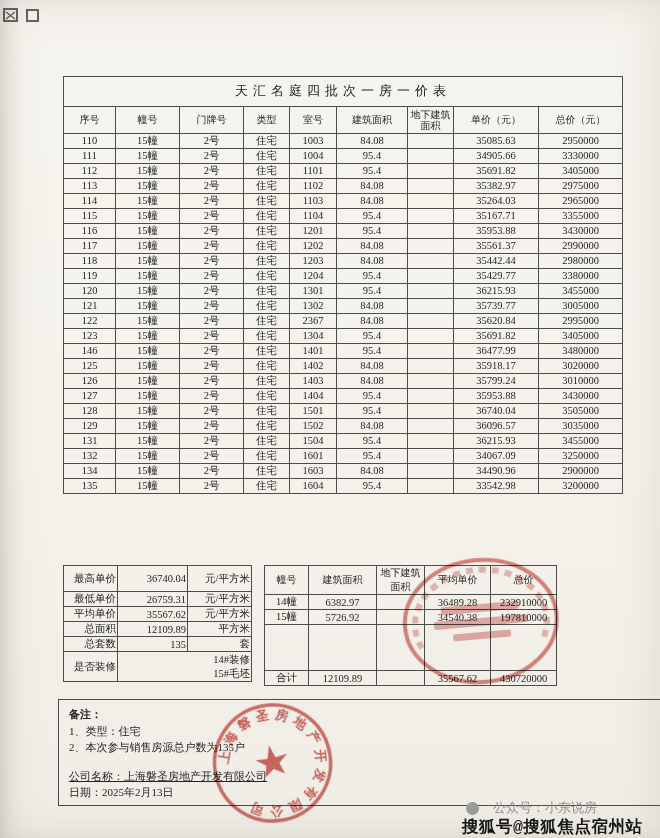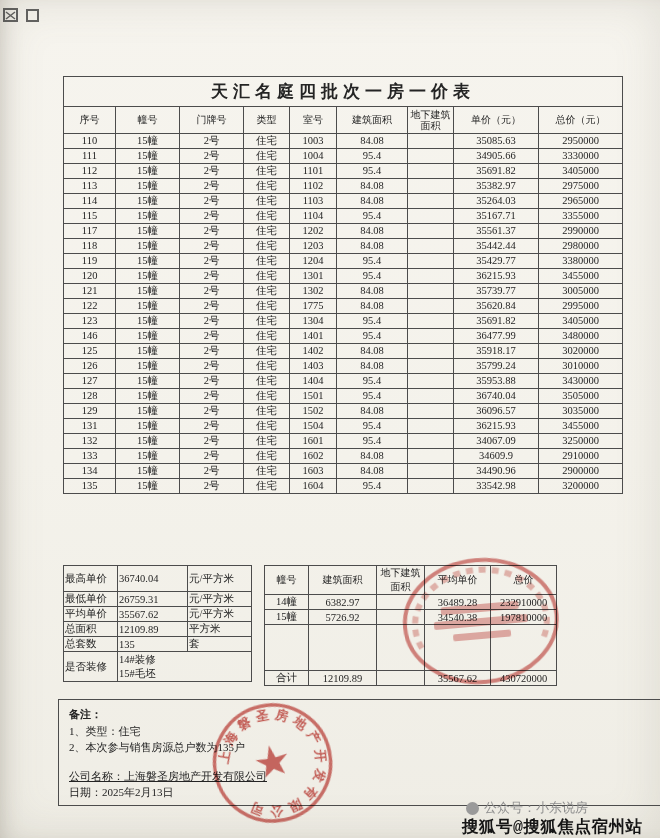--- a/index.html
+++ b/index.html
@@ -17,27 +17,27 @@
   }
   table { border-collapse:collapse; table-layout:fixed; }
   th, td { overflow:hidden; }
 
   
   .main-table { position:absolute; left:63px; top:76px; width:559px; }
   .main-table th, .main-table td {
     border:1px solid #4c4c4c; text-align:center; vertical-align:middle;
     font-size:10.5px; line-height:1.12; color:#242424; padding:0 1px; font-weight:normal;
   }
-  .main-table .title { height:30px; font-size:17px; font-weight:bold; letter-spacing:5px; }
+  .main-table .title { height:30px; font-size:13px; font-weight:normal; letter-spacing:5px; }
   .main-table thead tr.head th { height:27px; font-size:10px; }
   .main-table tbody td { height:15px; }
 
   
   .sum-left { position:absolute; left:63px; top:565px; width:188px; }
-  .sum-left td { border:1px solid #4c4c4c; text-align:left; vertical-align:middle; font-size:10.5px; color:#242424; padding:0 1px; }
+  .sum-left td { border:1px solid #4c4c4c; text-align:right; vertical-align:middle; font-size:10.5px; color:#242424; padding:0 1px; }
   .sum-left tr { height:15px; }
   .sum-left tr:first-child { height:26px; }
   .sum-left tr:last-child { height:30px; }
 
   .sum-right { position:absolute; left:264px; top:565px; width:292px; }
   .sum-right th, .sum-right td { border:1px solid #4c4c4c; text-align:center; vertical-align:middle; font-size:10.5px; color:#242424; padding:0 1px; font-weight:normal; }
   .sum-right thead tr { height:26px; }
   .sum-right thead th { font-size:10px; }
   .sum-right tbody tr { height:15px;padding-left:16px; }
   .sum-right tbody tr.spacer { height:46px; }
@@ -55,21 +55,21 @@
   .stamp { position:absolute; mix-blend-mode:multiply; pointer-events:none; }
   .stamp svg { filter: blur(0.5px); }
   .stamp-top { left:396px; top:551px; transform:rotate(-5deg); }
   .stamp-bottom { left:207px; top:697px; transform:rotate(-12deg); }
 
   
   .artifact { position:absolute; left:2px; top:6px; opacity:.75; }
 
   
   .wm1 {
-    position:absolute; left:466px; top:799px; display:flex; align-items:center; gap:5px;
+    position:absolute; left:466px; top:799px; display:flex; align-items:center; gap:14px;
     font-family:Liberation Sans, sans-serif; font-size:13px; color:#8f8f8f;
   }
   .disc { width:13px; height:13px; border-radius:50%; background:#9a9a9a; display:inline-block; }
   .wm2 {
     position:absolute; left:462px; top:816px;
     font-family:Liberation Mono, monospace; font-size:16.5px; font-weight:bold;
     color:#151515; letter-spacing:0.5px;
   }
 </style>
 </head>
@@ -172,20 +172,31 @@
           <td>15幢</td>
           <td>2号</td>
           <td>住宅</td>
           <td>1104</td>
           <td>95.4</td>
           <td></td>
           <td>35167.71</td>
           <td>3355000</td>
         </tr>
         <tr>
+          <td>116</td>
+          <td>15幢</td>
+          <td>2号</td>
+          <td>住宅</td>
+          <td>1201</td>
+          <td>95.4</td>
+          <td></td>
+          <td>35953.88</td>
+          <td>3430000</td>
+        </tr>
+        <tr>
           <td>117</td>
           <td>15幢</td>
           <td>2号</td>
           <td>住宅</td>
           <td>1202</td>
           <td>84.08</td>
           <td></td>
           <td>35561.37</td>
           <td>2990000</td>
         </tr>
@@ -231,21 +242,21 @@
           <td>84.08</td>
           <td></td>
           <td>35739.77</td>
           <td>3005000</td>
         </tr>
         <tr>
           <td>122</td>
           <td>15幢</td>
           <td>2号</td>
           <td>住宅</td>
-          <td>1775</td>
+          <td>2367</td>
           <td>84.08</td>
           <td></td>
           <td>35620.84</td>
           <td>2995000</td>
         </tr>
         <tr>
           <td>123</td>
           <td>15幢</td>
           <td>2号</td>
           <td>住宅</td>
@@ -335,31 +346,20 @@
         <tr>
           <td>132</td>
           <td>15幢</td>
           <td>2号</td>
           <td>住宅</td>
           <td>1601</td>
           <td>95.4</td>
           <td></td>
           <td>34067.09</td>
           <td>3250000</td>
-        </tr>
-        <tr>
-          <td>133</td>
-          <td>15幢</td>
-          <td>2号</td>
-          <td>住宅</td>
-          <td>1602</td>
-          <td>84.08</td>
-          <td></td>
-          <td>34609.9</td>
-          <td>2910000</td>
         </tr>
         <tr>
           <td>134</td>
           <td>15幢</td>
           <td>2号</td>
           <td>住宅</td>
           <td>1603</td>
           <td>84.08</td>
           <td></td>
           <td>34490.96</td>

